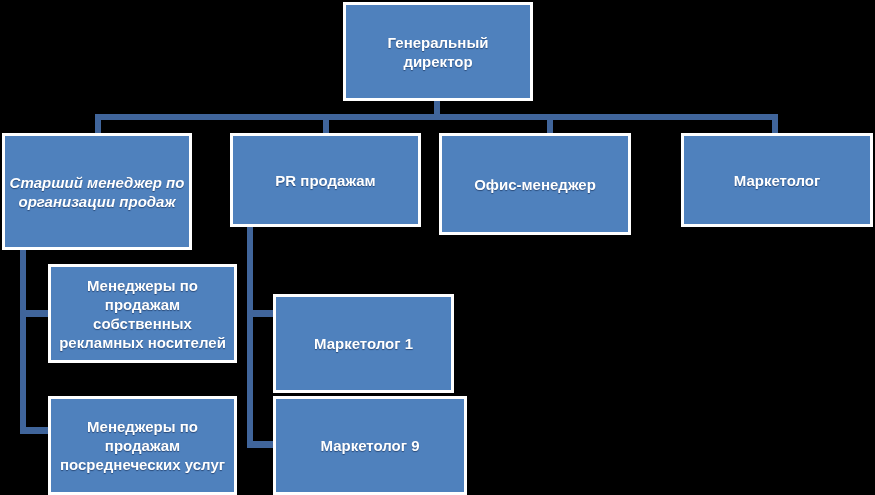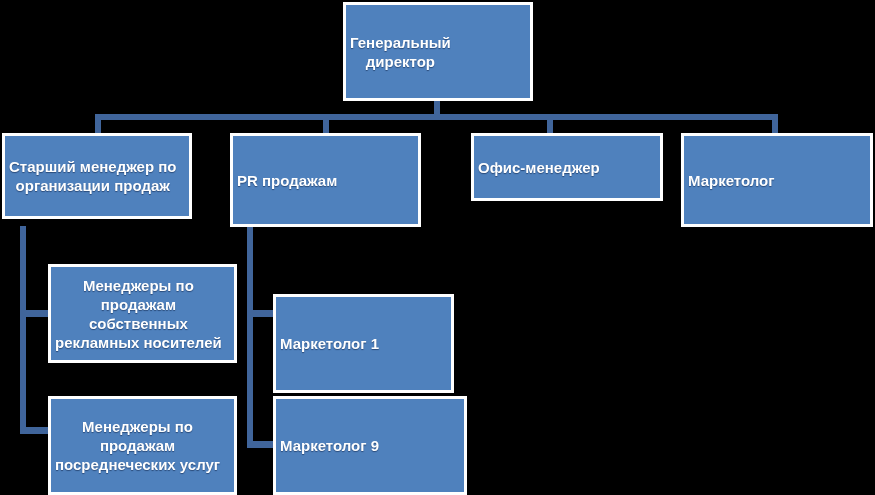--- a/index.html
+++ b/index.html
@@ -26,36 +26,36 @@
     position: absolute;
     box-sizing: border-box;
     background: var(--box-fill);
     border: 3px solid var(--box-border);
     color: var(--text);
     font-weight: bold;
     font-size: 15px;
     line-height: 19px;
     display: flex;
     align-items: center;
-    justify-content: flex-start;
+    justify-content: center;
     text-align: center;
     white-space: pre-line;
     padding: 0 4px;
     text-shadow: 0 1px 1px rgba(16, 38, 77, 0.6);
   }
   .conn {
     position: absolute;
     background: var(--connector);
   }
 
   
   .n-ceo    { left: 343px; top: 2px;   width: 190px; height: 99px; }
-  .n-senior { left: 2px;   top: 133px; width: 190px; height: 86px; }
+  .n-senior { left: 2px;   top: 133px; width: 190px; height: 117px; font-style: italic; }
   .n-pr     { left: 230px; top: 133px; width: 191px; height: 94px; }
-  .n-office { left: 471px; top: 133px; width: 192px; height: 68px; }
+  .n-office { left: 439px; top: 133px; width: 192px; height: 102px; }
   .n-acct   { left: 681px; top: 133px; width: 192px; height: 94px; }
   .n-m1     { left: 48px;  top: 264px; width: 189px; height: 99px; }
   .n-m2     { left: 48px;  top: 396px; width: 189px; height: 99px; }
   .n-k1     { left: 273px; top: 264px; width: 181px; height: 99px; margin-top: 30px; }
   .n-k2     { left: 273px; top: 396px; width: 194px; height: 99px; }
 
   
   .c-ceo-drop   { left: 434px; top: 99px;  width: 6px;   height: 17px; }
   .c-hbar       { left: 95px;  top: 114px; width: 683px; height: 6px;  }
   .c-drop-1     { left: 95px;  top: 114px; width: 6px;   height: 20px; }

